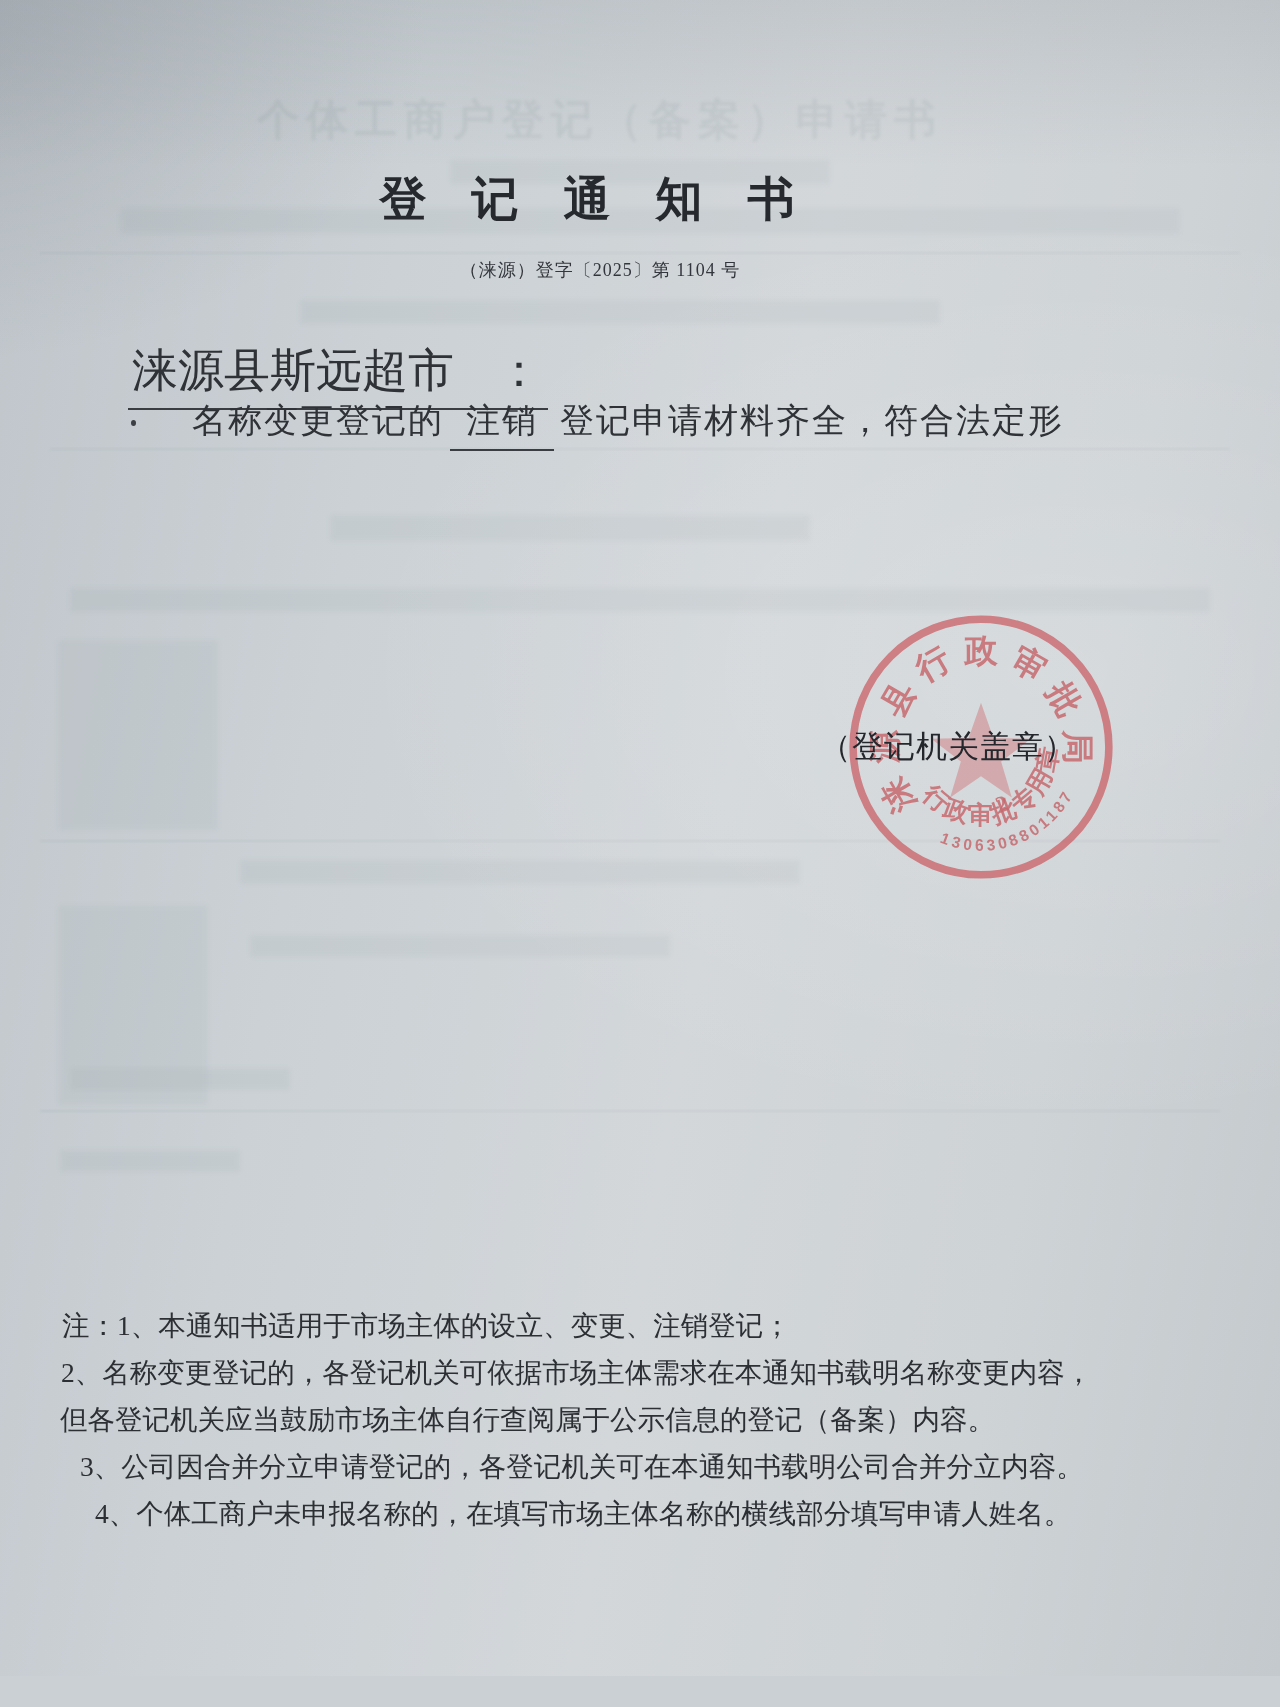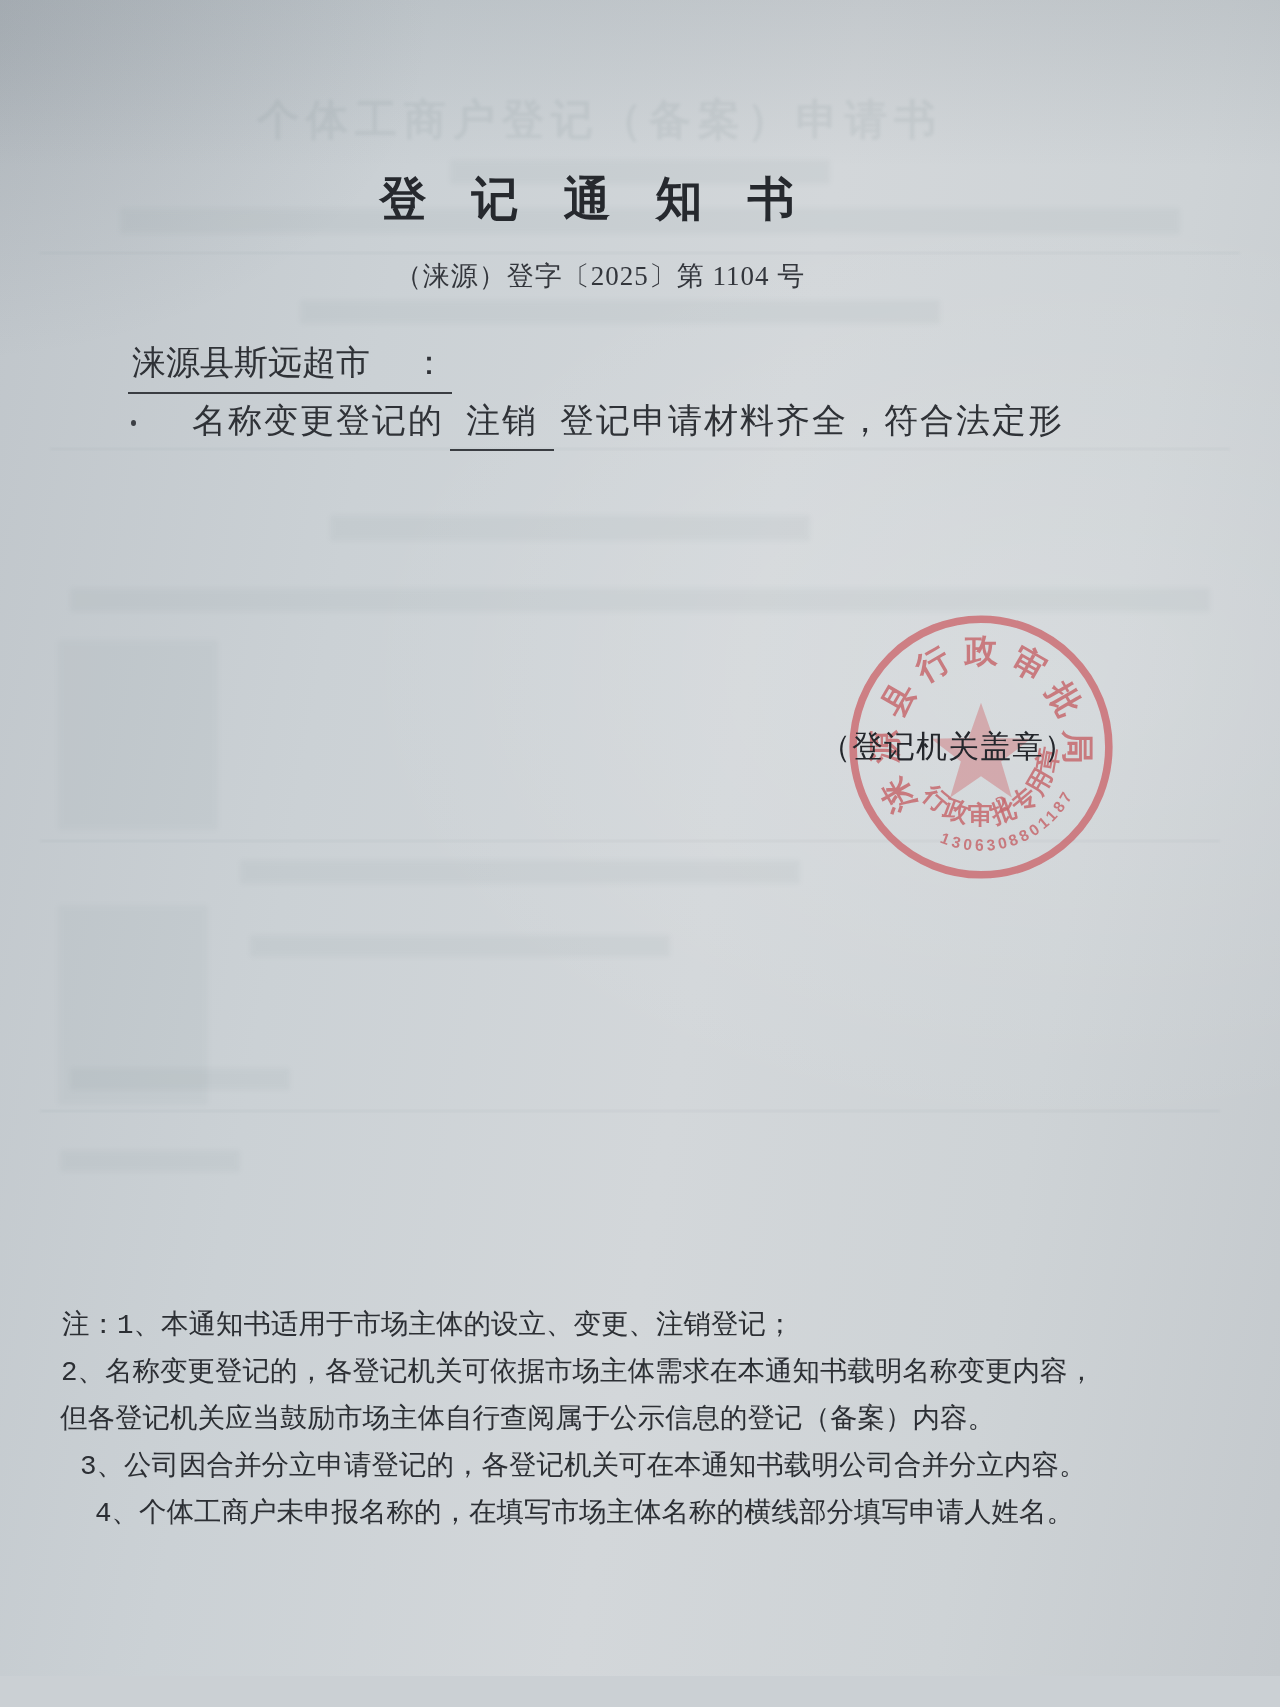--- a/index.html
+++ b/index.html
@@ -21,24 +21,24 @@
          font-family:"Liberation Sans","DejaVu Sans",sans-serif;}
   .ghost-bar{position:absolute;background:#74878a;filter:blur(2.5px);opacity:.07;border-radius:2px;}
   .ghost-line{position:absolute;background:#7b8d92;filter:blur(.8px);opacity:.09;height:2px;}
   .title{
     position:absolute;top:168px;left:0;width:1190px;text-align:center;
     font-size:47px;font-weight:bold;letter-spacing:16px;color:#26292e;
     font-family:"Liberation Sans","DejaVu Sans",sans-serif;
   }
   .docnum{
     position:absolute;top:258px;left:0;width:1200px;text-align:center;
-    font-size:27px;color:#33363c;letter-spacing:1px;
+    font-size:18px;color:#33363c;letter-spacing:1px;
   }
   .addressee{
-    position:absolute;top:340px;left:128px;font-size:34px;color:#2f3237;
+    position:absolute;top:340px;left:128px;font-size:46px;color:#2f3237;
   }
   .addressee .u{border-bottom:2.5px solid #3a3d42;padding:0 6px 6px 4px;display:inline-block;}
   .addr-colon{margin-left:42px;}
   .bodyline1{
     position:absolute;top:398px;left:128px;width:1060px;
     font-size:34px;color:#2f3237;letter-spacing:2px;
   }
   .bodyline1 .indent{display:inline-block;width:64px;}
   .blank{border-bottom:2.5px solid #3a3d42;padding:0 16px 5px 16px;display:inline-block;margin:0 6px;}
   .bodyline2{
@@ -48,21 +48,21 @@
   .seal-caption{
     position:absolute;top:726px;left:820px;z-index:3;
     font-size:31px;color:#24272c;letter-spacing:1px;
   }
   .dateline{
     position:absolute;top:882px;left:845px;z-index:3;
     font-size:34px;color:#2f3237;letter-spacing:2px;
   }
   .notes{
     position:absolute;top:1302px;left:0;width:1280px;
-    font-size:27.5px;color:#2c2f34;line-height:47px;font-family:Liberation Mono, monospace;
+    font-size:27.5px;color:#2c2f34;line-height:47px;
   }
   .note{position:relative;white-space:nowrap;}
   .n0{padding-left:62px;}
   .n1{padding-left:61px;}
   .n2{padding-left:60px;}
   .n3{padding-left:80px;}
   .n4{padding-left:95px;}
   
   .stamp{
     position:absolute;left:830px;top:596px;width:302px;height:302px;z-index:2;

